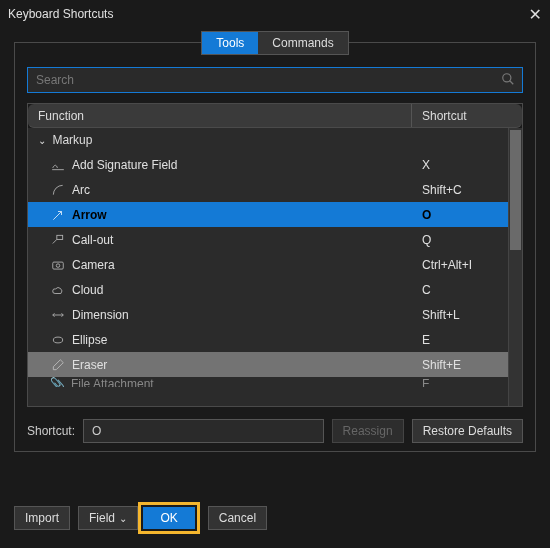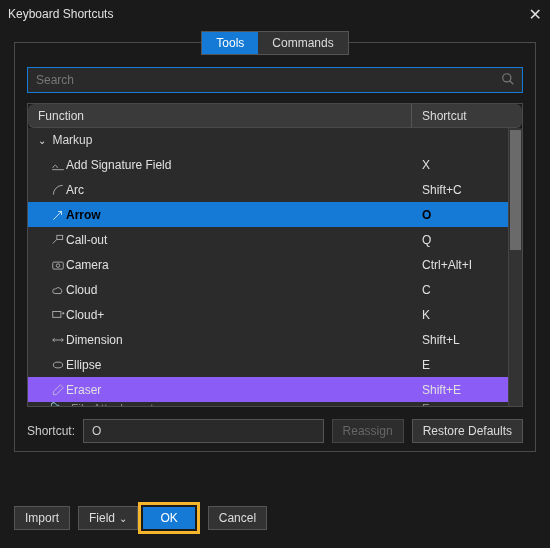--- a/index.html
+++ b/index.html
@@ -27,26 +27,26 @@
   .col-short { width: 110px; padding-left: 10px; height:100%; display:flex; align-items:center;}
 
   .table-body { height: 278px; overflow: hidden; position: relative; background:#2b2b2b;}
   .scroll-track { position: absolute; right: 0; top: 0; bottom: 0; width: 14px; background:#333; border-left:1px solid #444;}
   .scroll-thumb { position: absolute; right: 1px; top: 2px; width: 11px; height: 120px; background: #6a6a6a;}
   .rows { position: absolute; left:0; right:14px; top:0;}
 
   .group-row { display: flex; align-items: center; height: 24px; padding-left: 10px; gap:6px; color:#ddd;}
   .chev { font-size: 10px;}
   .row { display: flex; align-items: center; height: 25px; }
-  .row .f { flex: 1; display: flex; align-items: center; padding-left: 22px; }
+  .row .f { flex: 1; display: flex; align-items: center; gap: 6px; padding-left: 22px; }
   .row .ico { width: 16px; height:16px; display:inline-flex; align-items:center; justify-content:center; opacity:.85;}
   .row .ico svg { width:14px; height:14px; }
   .row .s { width: 96px; padding-left: 10px; }
   .row.selected { background: #147ad6; color: #000000; font-weight: bold; }
-  .row.hover { background: #8b5cf6; }
+  .row.hover { background: #737373; }
 
   .partial-row { display:flex; align-items:flex-start; height:10px; overflow:hidden; padding-left:22px; color:#888; font-size:12px;}
   .partial-row .f{flex:1; display:flex; gap:6px;}
   .partial-row .s{width:96px; padding-left:10px;}
 
   .shortcut-row { display: flex; align-items: center; gap: 8px; margin-top: 12px; }
   .shortcut-label { font-size: 12px; color:#ccc;}
   .shortcut-input { flex: 1; height: 24px; background: #2a2a2a; border: 1px solid #555; color: #ccc; padding: 0 8px; font-size:12px; outline:none;}
   .btn { height: 24px; padding: 0 10px; background: #333; border: 1px solid #555; color: #ddd; font-size: 12px; cursor: pointer; display:inline-flex; align-items:center; gap:4px;}
   .btn.disabled { color: #666; border-color:#444; background:#2d2d2d;}
@@ -165,33 +165,20 @@
                 </svg>
               </span>
               <span>Cloud</span>
             </div>
           <div class="s">C</div>
         </div>
         <div class="row">
           <div class="f">
               <span class="ico">
                 <svg viewBox="0 0 24 24" stroke="#ccc" fill="none" stroke-width="1.5">
-                  <rect x="3" y="6" width="14" height="10"></rect>
-                  <line x1="19" y1="9" x2="23" y2="9"></line>
-                  <line x1="21" y1="7" x2="21" y2="11"></line>
-                </svg>
-              </span>
-              <span>Cloud+</span>
-            </div>
-          <div class="s">K</div>
-        </div>
-        <div class="row">
-          <div class="f">
-              <span class="ico">
-                <svg viewBox="0 0 24 24" stroke="#ccc" fill="none" stroke-width="1.5">
                   <line x1="3" y1="12" x2="21" y2="12"></line>
                   <polyline points="6,9 3,12 6,15"></polyline>
                   <polyline points="18,9 21,12 18,15"></polyline>
                 </svg>
               </span>
               <span>Dimension</span>
             </div>
           <div class="s">Shift+L</div>
         </div>
         <div class="row">

